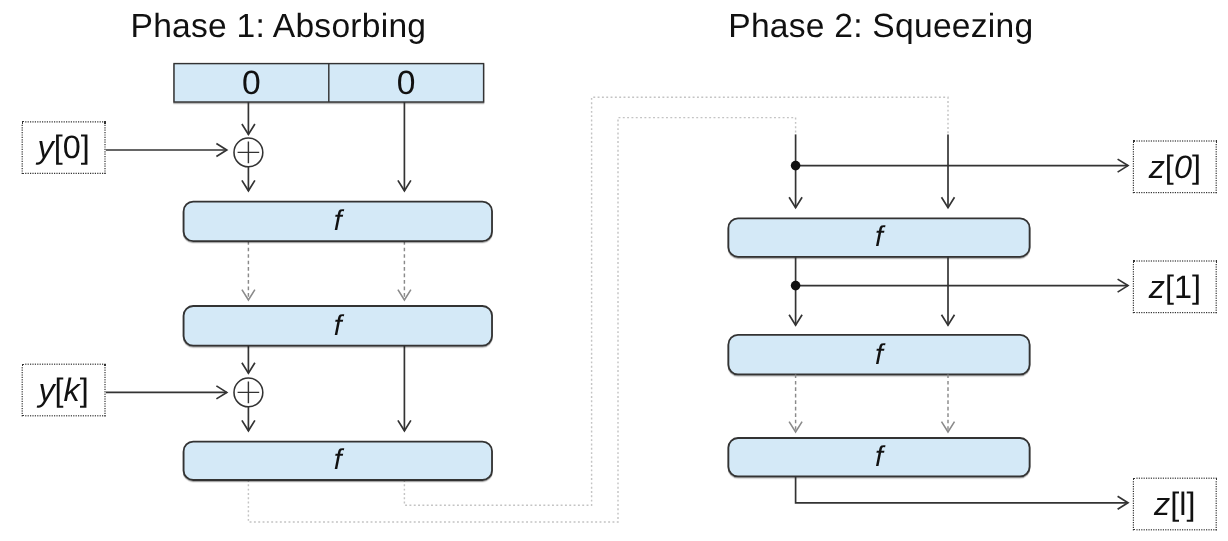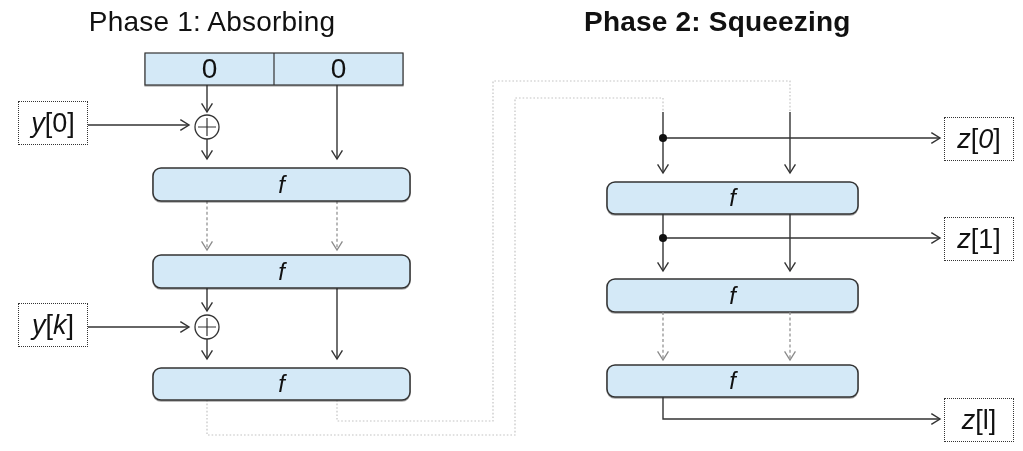--- a/index.html
+++ b/index.html
@@ -25,21 +25,21 @@
   .lng{stroke:var(--dashed,#8a8a8a);stroke-width:1.2;fill:none;stroke-dasharray:3 2.4;}
   .fb{stroke:var(--feedback,#c4c4c4);stroke-width:1.2;fill:none;stroke-dasharray:1.6 2;}
   .cell{fill:var(--box-fill,#d4e9f7);stroke:var(--line,#333);stroke-width:1.2;
         filter:drop-shadow(0 1.5px 0.6px rgba(0,0,0,0.35));}
   .fbox{fill:var(--box-fill,#d4e9f7);stroke:var(--line,#333);stroke-width:1.5;
         filter:drop-shadow(0 1.5px 0.6px rgba(0,0,0,0.35));}
   .xor{fill:#ffffff;stroke:var(--line,#333);stroke-width:1.3;}
   .dot{fill:#111111;stroke:none;}
   .title{
     position:absolute;width:260px;text-align:center;
-    font-size:28px;letter-spacing:0.2px;white-space:nowrap;
+    font-size:28px;letter-spacing:0.2px;white-space:nowrap;margin-left:20px;
   }
   .flabel{
     position:absolute;display:flex;align-items:center;justify-content:center;
     font-style:italic;font-size:24px;
   }
   .cellnum{
     position:absolute;display:flex;align-items:center;justify-content:center;
     font-size:28px;
   }
   .io-box{
@@ -105,21 +105,21 @@
     <line class="ln" x1="663" y1="238" x2="940" y2="238" marker-end="url(#ahb)"></line>
     <circle class="dot" cx="663" cy="238" r="4"></circle>
 
     <line class="lng" x1="663" y1="312" x2="663" y2="360" marker-end="url(#ahg)"></line>
     <line class="lng" x1="790" y1="312" x2="790" y2="360" marker-end="url(#ahg)"></line>
 
     <path class="ln" d="M663,397 V419 H940" marker-end="url(#ahb)"></path>
   </svg>
 
   <div class="title" style="left:82px;top:6px;">Phase 1: Absorbing</div>
-  <div class="title" style="left:584px;top:6px;font-weight:bold;">Phase 2: Squeezing</div>
+  <div class="title" style="left:584px;top:6px;">Phase 2: Squeezing</div>
 
   <div class="cellnum" style="left:145px;top:53px;width:129px;height:32px;">0</div>
   <div class="cellnum" style="left:274px;top:53px;width:129px;height:32px;">0</div>
 
   <div class="flabel" style="left:153px;top:168px;width:257px;height:33px;">f</div>
   <div class="flabel" style="left:153px;top:255px;width:257px;height:33px;">f</div>
   <div class="flabel" style="left:153px;top:368px;width:257px;height:32px;">f</div>
   <div class="flabel" style="left:607px;top:182px;width:251px;height:32px;">f</div>
   <div class="flabel" style="left:607px;top:279px;width:251px;height:33px;">f</div>
   <div class="flabel" style="left:607px;top:365px;width:251px;height:32px;">f</div>

